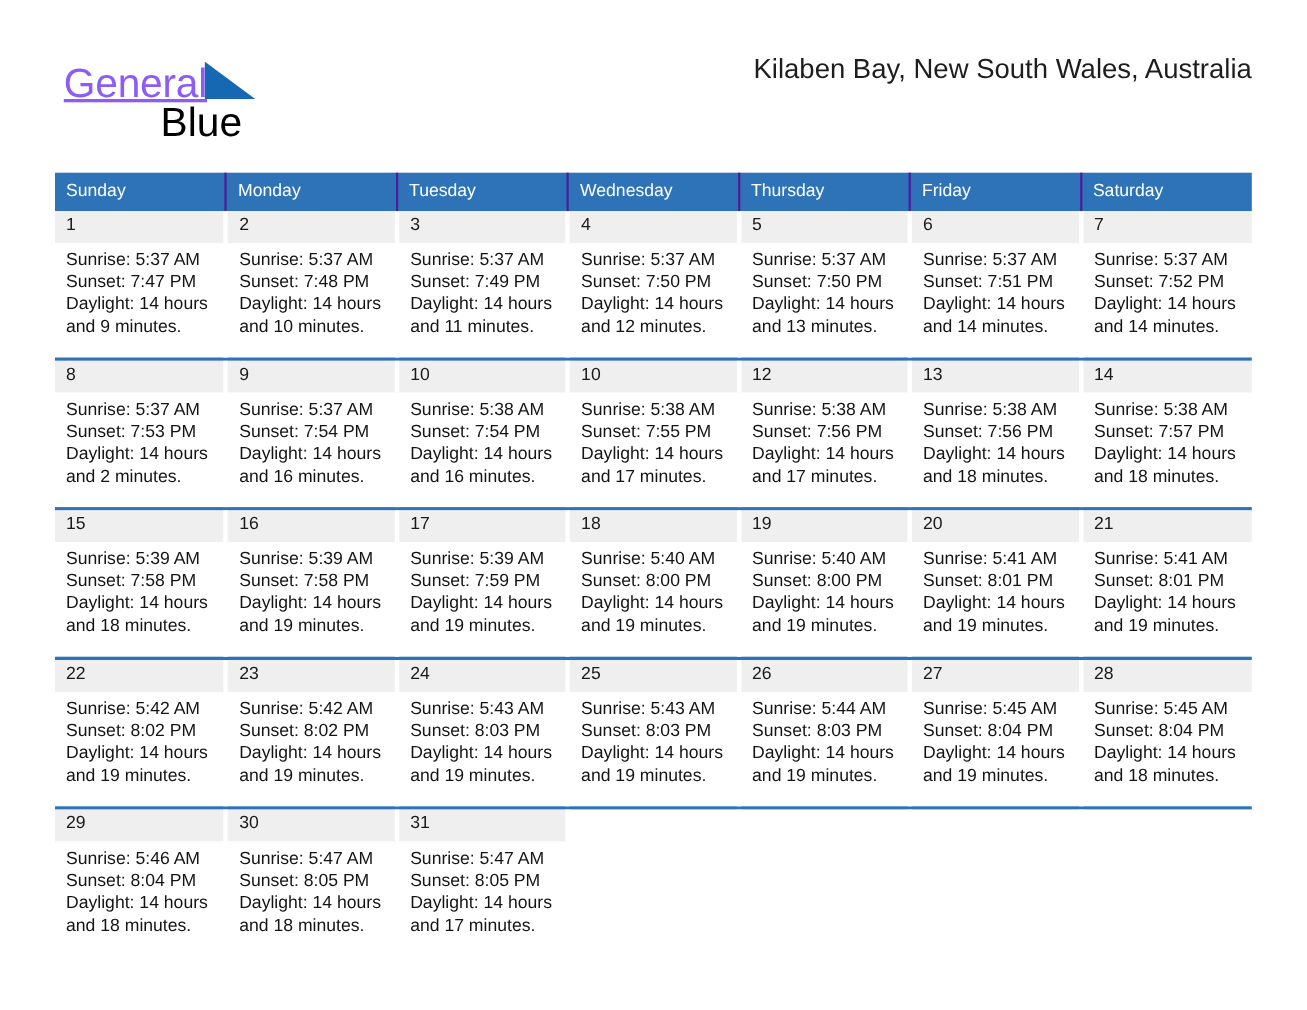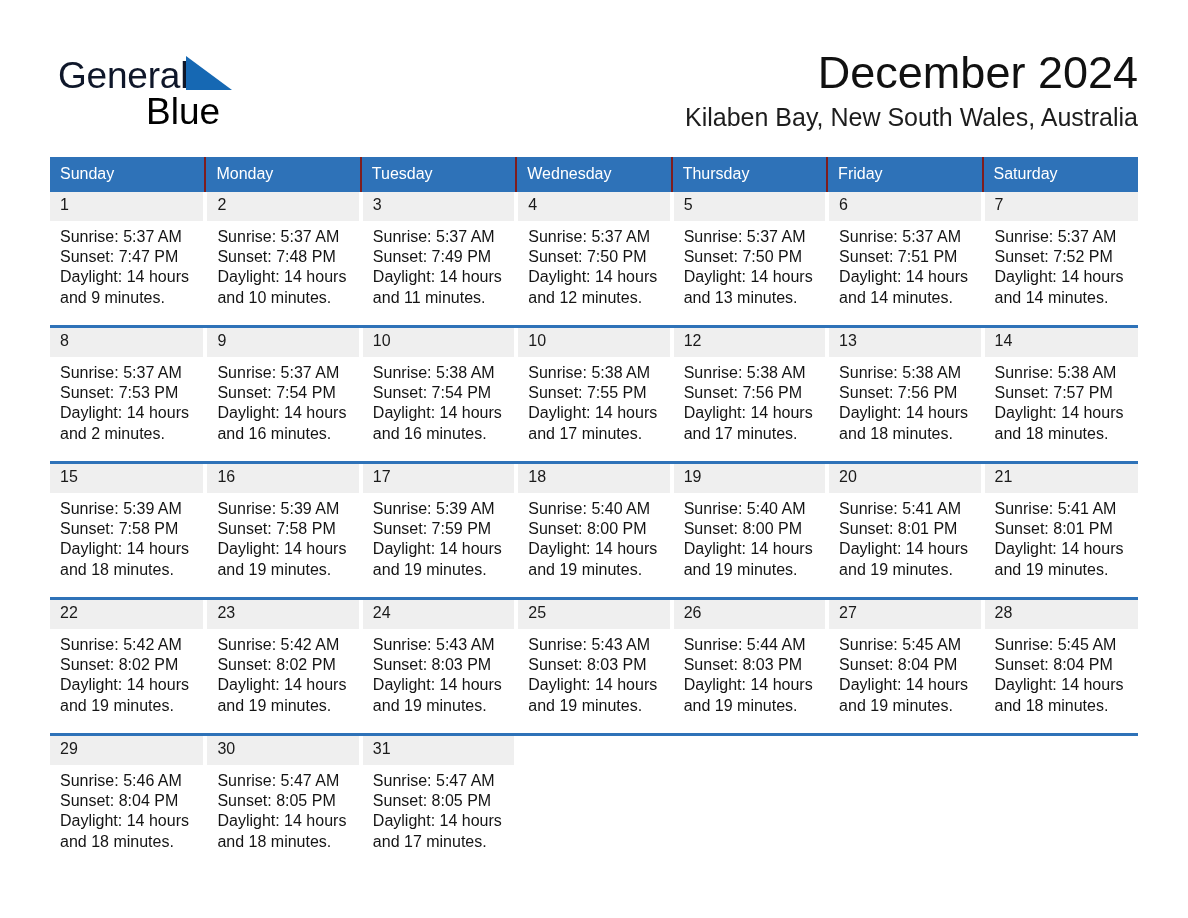--- a/index.html
+++ b/index.html
@@ -37,23 +37,24 @@
     height: 86px;
   }
   .logo-row1 {
     position: relative;
     height: 44px;
     line-height: 44px;
     white-space: nowrap;
   }
   .logo-general {
     font-size: 37px;
-    color: #0f172a;
+    color: #8b5cf6;
     letter-spacing: -0.2px;
     font-weight: 400;
+    text-decoration: underline;
   }
   .logo-tri {
     display: inline-block;
     vertical-align: middle;
     margin-left: -2px;
     margin-bottom: 4px;
   }
   .logo-row2 {
     height: 42px;
     line-height: 40px;
@@ -100,21 +101,21 @@
     border-collapse: collapse;
     table-layout: fixed;
   }
   .cal-table th {
     background: #2e72b8;
     color: #ffffff;
     font-size: 16px;
     font-weight: 400;
     text-align: left;
     padding: 7px 0 8px 10px;
-    border-right: 2px solid #7f1d1d;
+    border-right: 2px solid #4c1d95;
     height: 20px;
   }
   .cal-table th:last-child { border-right: none; }
 
   .daynum-row td {
     background: #efefef;
     font-size: 16px;
     color: #1a1a1a;
     padding: 4px 0 4px 10px;
     border-right: 4px solid #ffffff;
@@ -161,21 +162,20 @@
         <span class="logo-general">General</span><span class="logo-tri"><svg width="46" height="34" viewBox="0 0 46 34">
               <polygon points="0,0 46,34 0,34" fill="#1668b3"></polygon>
             </svg></span>
       </div>
       <div class="logo-row2">
         <span class="logo-blue">Blue</span>
       </div>
     </div>
 
     <div class="title-block">
-      <div class="month-title">December 2024</div>
       <div class="location">Kilaben Bay, New South Wales, Australia</div>
     </div>
 
   </div>
 
   <div class="calendar">
     <table class="cal-table">
       <thead>
         <tr>
           <th>Sunday</th>

